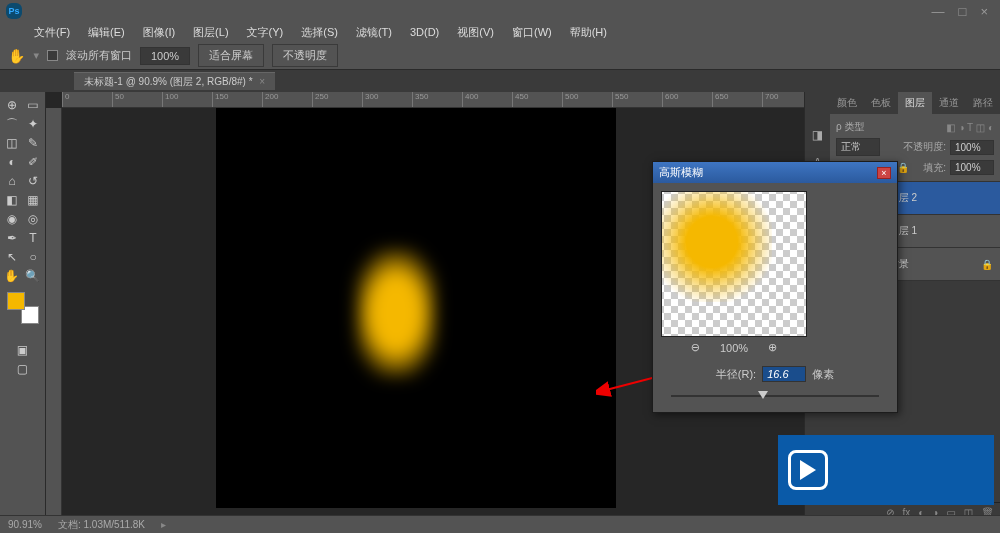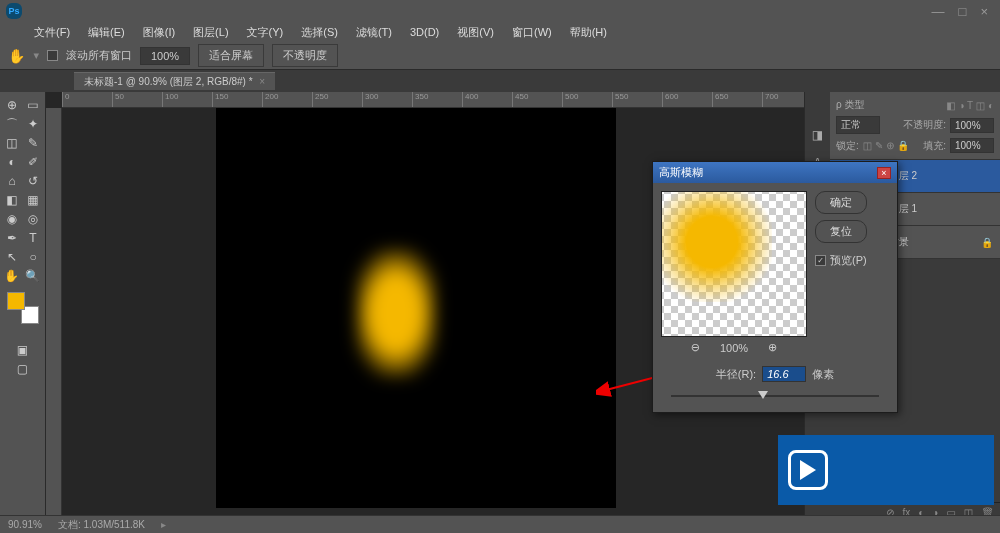--- a/index.html
+++ b/index.html
@@ -217,20 +217,27 @@
         </svg>
     </div>
   </div>
 
   <div class="right-strip">
     <span class="strip-icon">◨</span>
     <span class="strip-icon">A</span>
   </div>
 
   <div class="panels">
+    <div class="panel-tabs">
+      <span class="panel-tab">颜色</span>
+      <span class="panel-tab">色板</span>
+      <span class="panel-tab active">图层</span>
+      <span class="panel-tab">通道</span>
+      <span class="panel-tab">路径</span>
+    </div>
     <div class="panel-body">
       <div class="panel-row">
         <span>ρ 类型</span>
         <span style="margin-left:auto;color:#888">◧ ◑ T ◫ ◐</span>
       </div>
       <div class="panel-row">
         <span class="mini-input">正常</span>
         <span style="margin-left:auto">不透明度:</span>
         <span class="mini-input">100%</span>
       </div>
@@ -280,28 +287,20 @@
     <div>
       <div class="preview-box">
         <div class="preview-glow"></div>
       </div>
       <div class="zoom-ctrl">
         <span>⊖</span>
         <span>100%</span>
         <span>⊕</span>
       </div>
     </div>
-    <div class="dialog-right">
-      <button class="dlg-btn">确定</button>
-      <button class="dlg-btn">复位</button>
-      <div class="dlg-check">
-        <span class="cb">✓</span>
-        <span>预览(P)</span>
-      </div>
-    </div>
   </div>
   <div class="radius-row">
     <span>半径(R):</span>
     <input class="radius-input" value="16.6" style="">
     <span>像素</span>
   </div>
   <div class="slider">
     <div class="slider-track"></div>
     <div class="slider-thumb"></div>
   </div>

